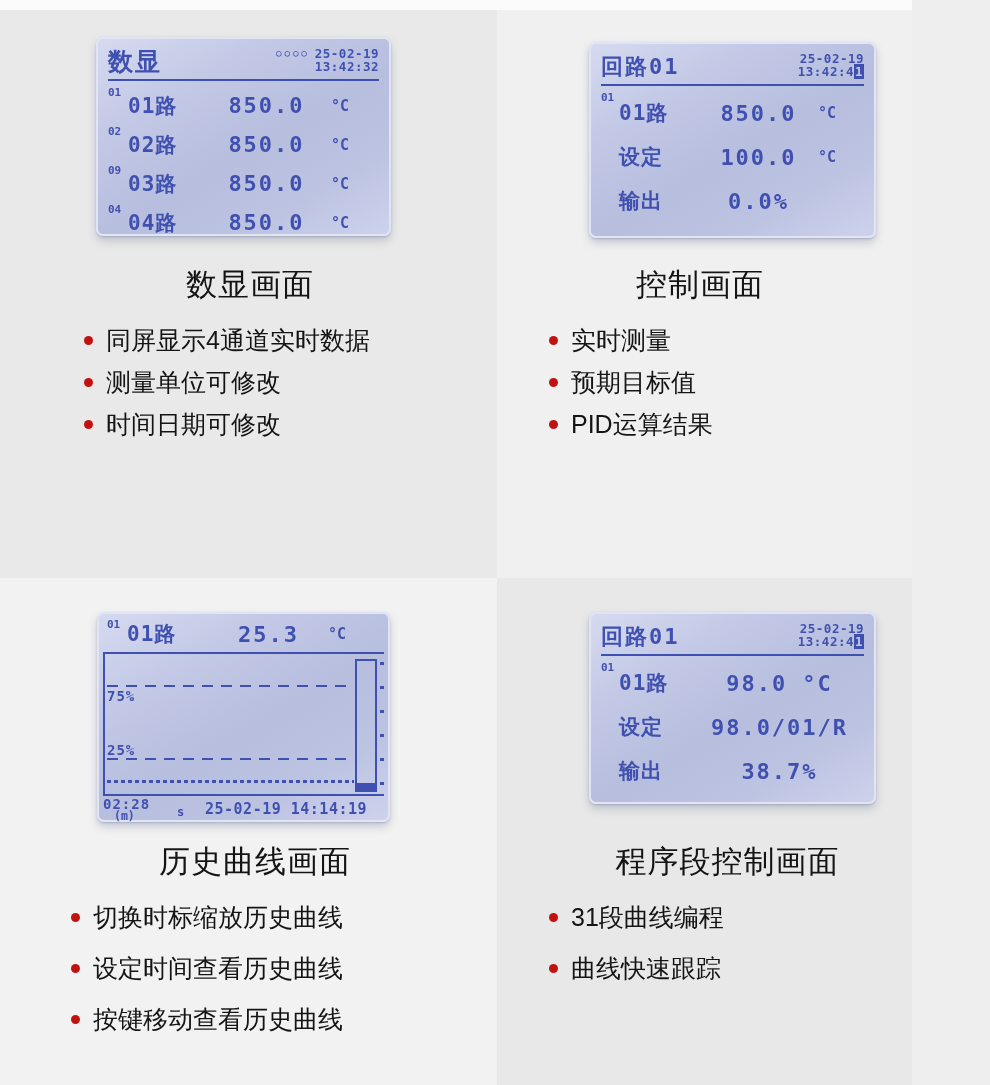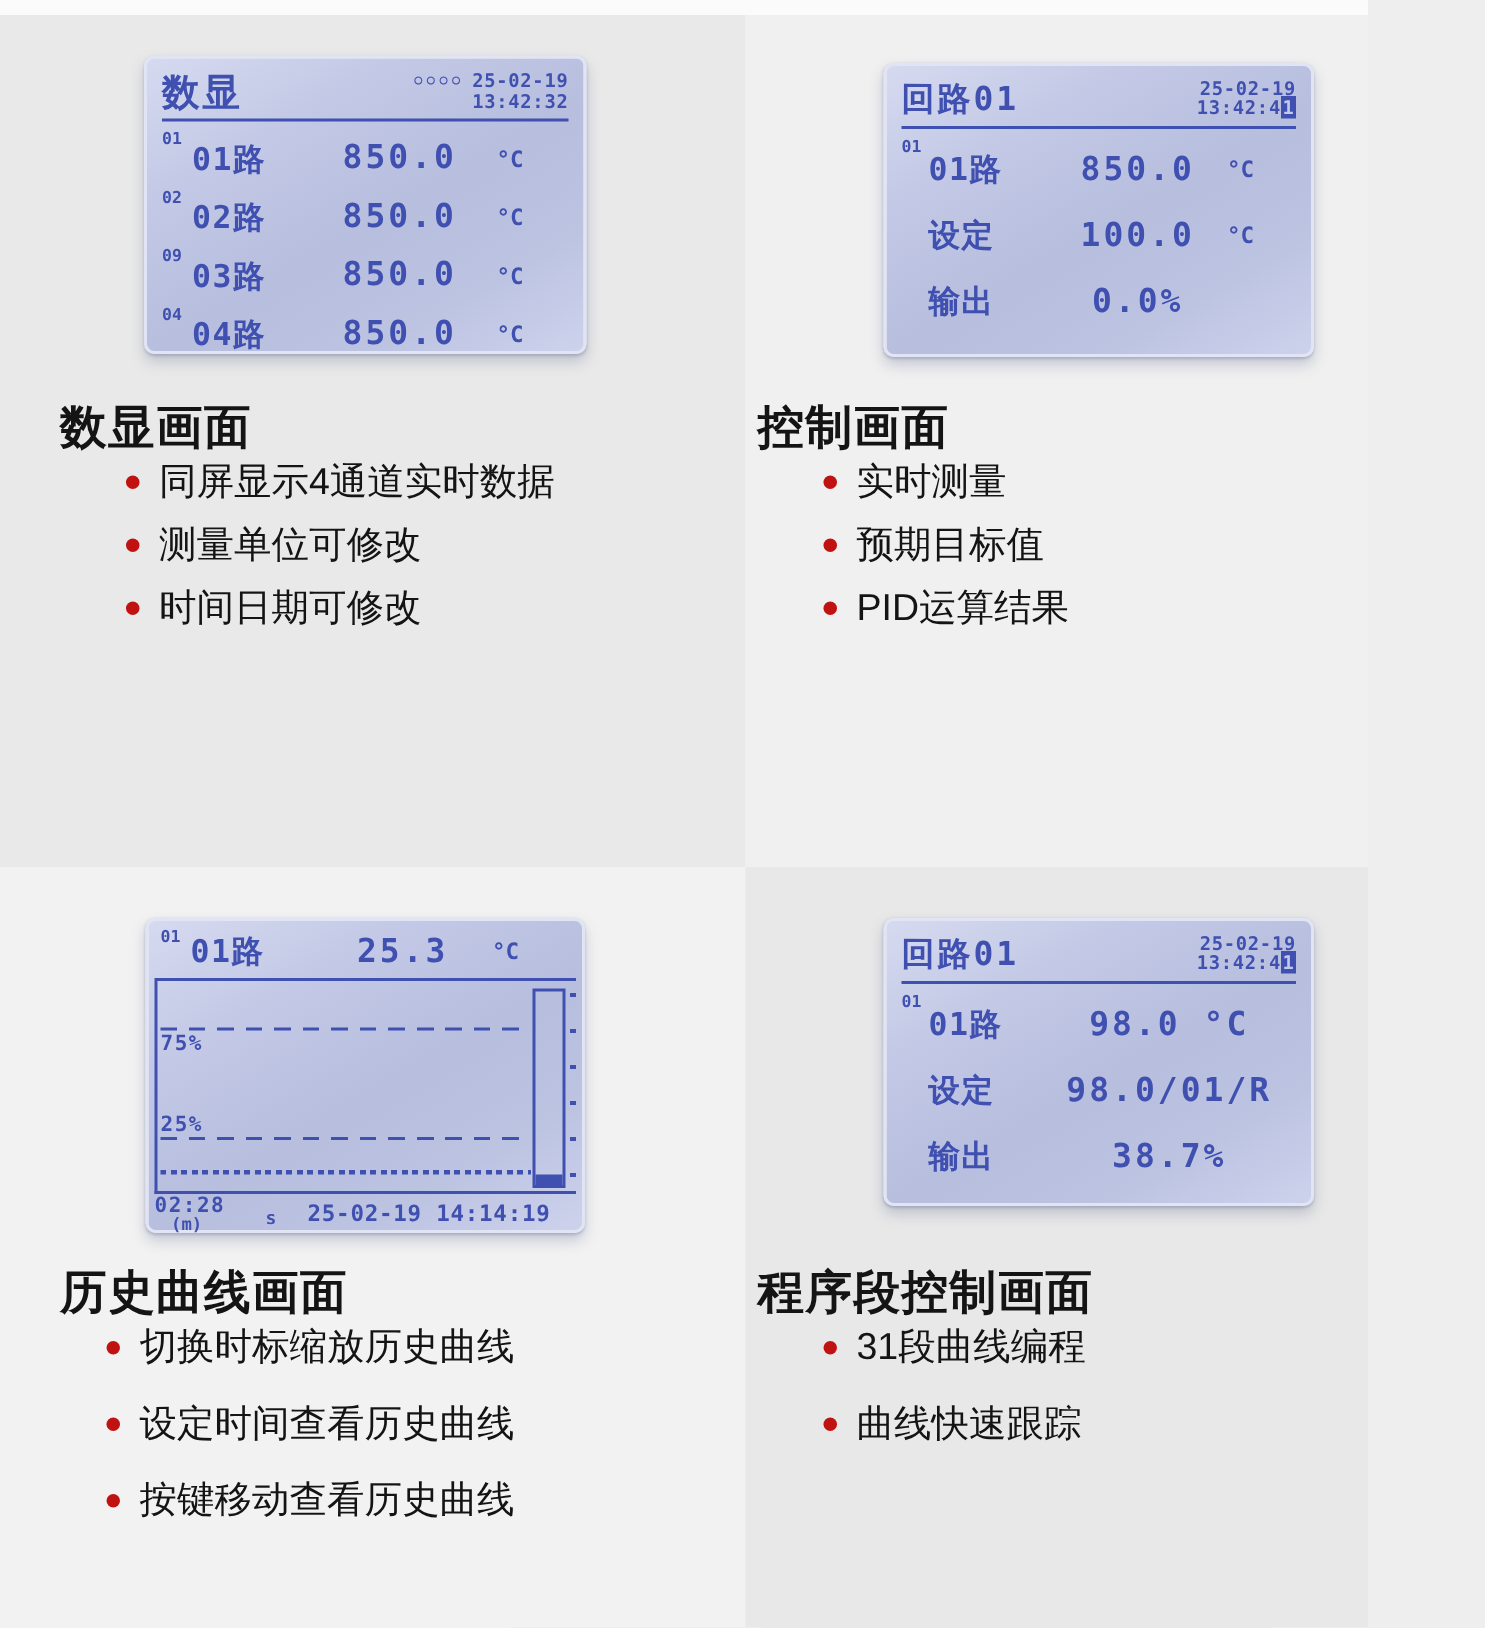--- a/index.html
+++ b/index.html
@@ -64,22 +64,22 @@
   .hf-eunit   { position:absolute; left:11px; top:13px; font-size:11.5px; }
   .hf-sunit   { position:absolute; left:74px; top:9px;  font-size:12px; }
   .hf-dt      { position:absolute; left:102px; top:4px; font-size:15px; letter-spacing:0.5px; white-space:nowrap; }
 
   
   .caption { position:absolute; color:#141414; }
   #cap1 { left:40px;  top:264px; width:420px; }
   #cap2 { left:505px; top:264px; width:390px; }
   #cap3 { left:40px;  top:841px; width:430px; }
   #cap4 { left:505px; top:841px; width:445px; }
-  .cap-title { font-size:31px; font-weight:700; letter-spacing:1px; }
-  .bullets { list-style:none; }
+  .cap-title { font-size:31px; font-weight:400; text-align:center; letter-spacing:1px; }
+  .bullets { list-style:none; margin-top:19px; }
   #cap1 .bullets, #cap2 .bullets { padding-left:44px; }
   #cap3 .bullets { padding-left:31px; }
   #cap4 .bullets { padding-left:44px;text-align:right; }
   .bullets li { display:flex; align-items:center; font-size:25px; line-height:30px; }
   #cap1 .bullets li, #cap2 .bullets li { margin-bottom:12px; }
   #cap3 .bullets li, #cap4 .bullets li { margin-bottom:21px; }
   .bdot { width:9px; height:9px; border-radius:50%; background:#c11212; margin-right:13px; flex:0 0 9px; }
 </style>
 </head>
 <body>

